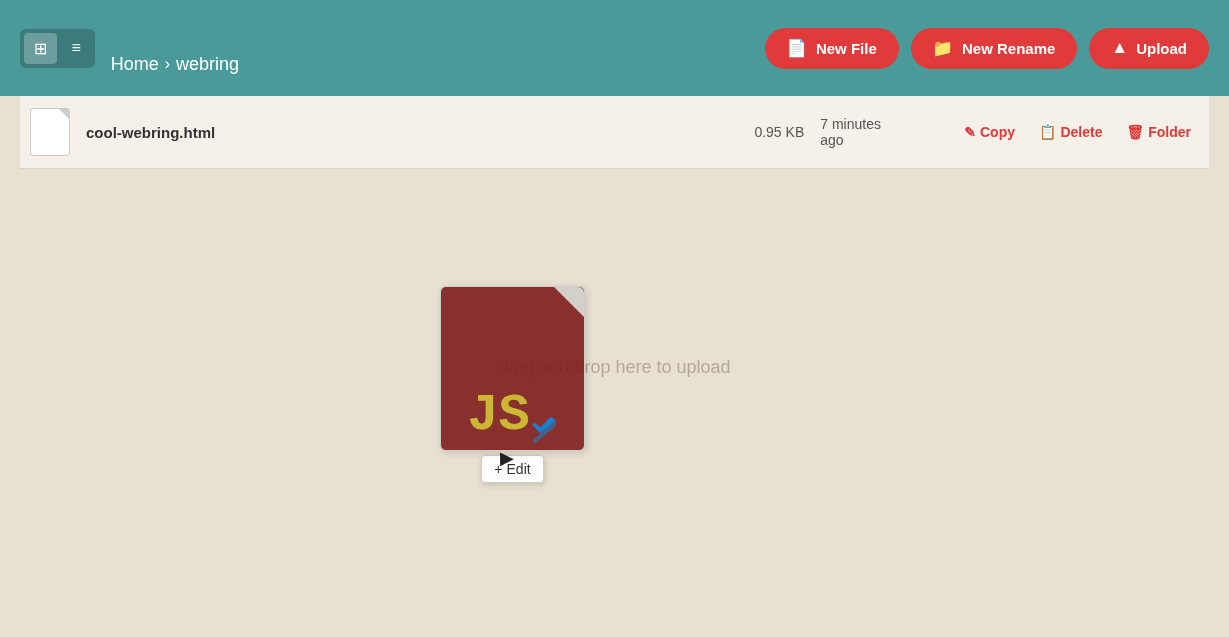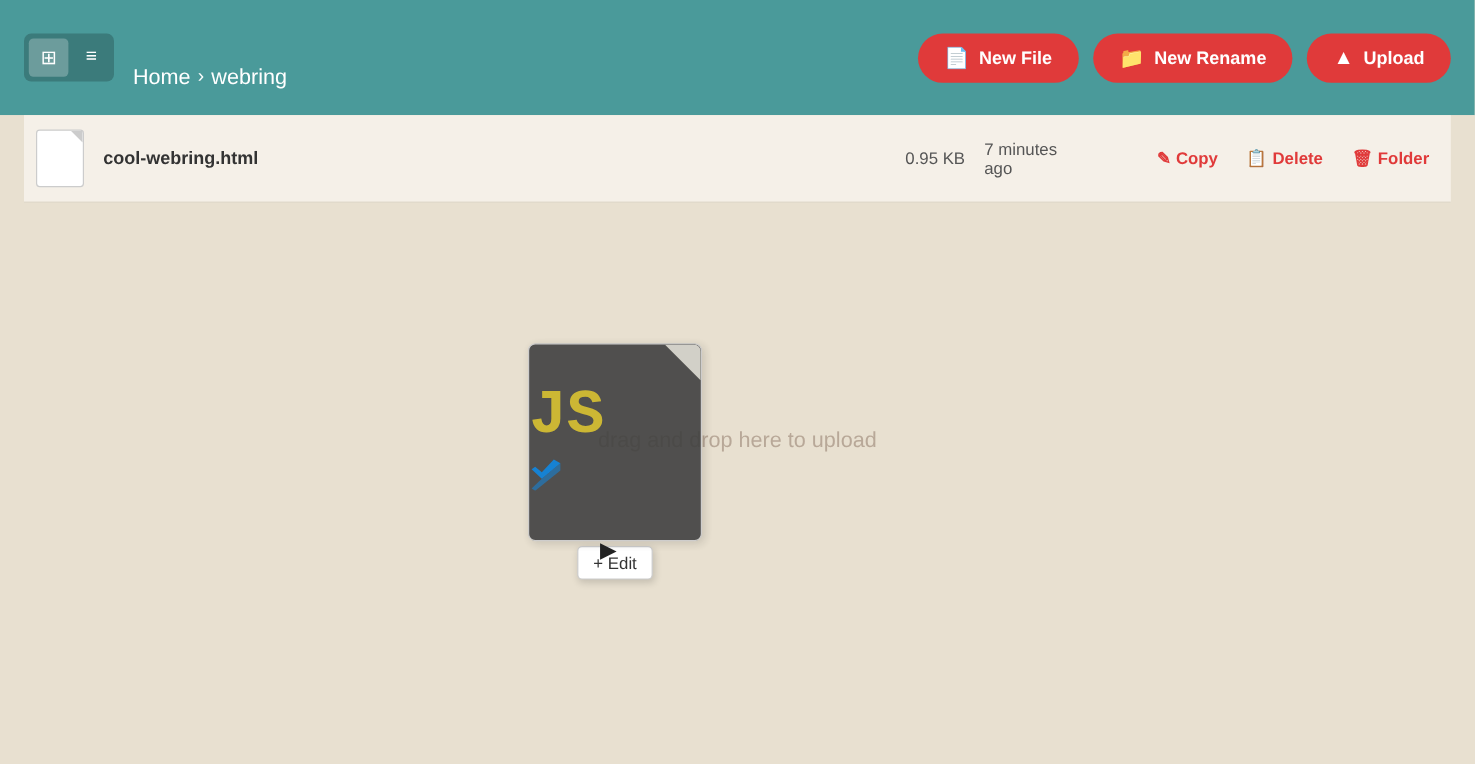--- a/index.html
+++ b/index.html
@@ -172,27 +172,26 @@
       position: absolute;
       top: 190px;
       left: 440px;
       display: flex;
       flex-direction: column;
       align-items: center;
     }
     .js-file-preview {
       width: 145px;
       height: 165px;
-      background: #404040;
+      background: #7f1d1d;
       border: 1px solid #ccc;
       border-radius: 6px;
       position: relative;
       display: flex;
-      flex-direction: column;
-      align-items: flex-start;
+      align-items: flex-end;
       justify-content: center;
       box-shadow: 2px 2px 8px rgba(0,0,0,0.15);
       opacity: 0.9;
     }
     .js-file-preview::before {
       content: '';
       position: absolute;
       top: 0; right: 0;
       width: 30px; height: 30px;
       background: #d0cfc8;

